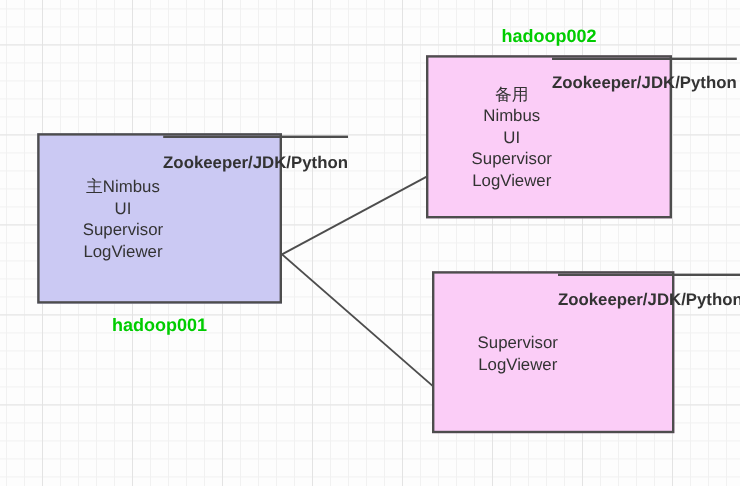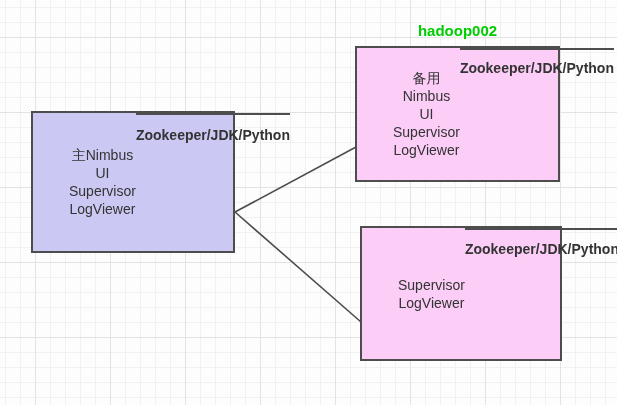--- a/index.html
+++ b/index.html
@@ -77,20 +77,21 @@
 
   <div class="node node1">
     <div class="services">
       <div>主Nimbus</div>
       <div>UI</div>
       <div>Supervisor</div>
       <div>LogViewer</div>
     </div>
     <div class="base">Zookeeper/JDK/Python</div>
   </div>
+  <div class="host-label label1">hadoop001</div>
 
   <div class="host-label label2">hadoop002</div>
   <div class="node node2">
     <div class="services">
       <div>备用Nimbus</div>
       <div>UI</div>
       <div>Supervisor</div>
       <div>LogViewer</div>
     </div>
     <div class="base">Zookeeper/JDK/Python</div>

